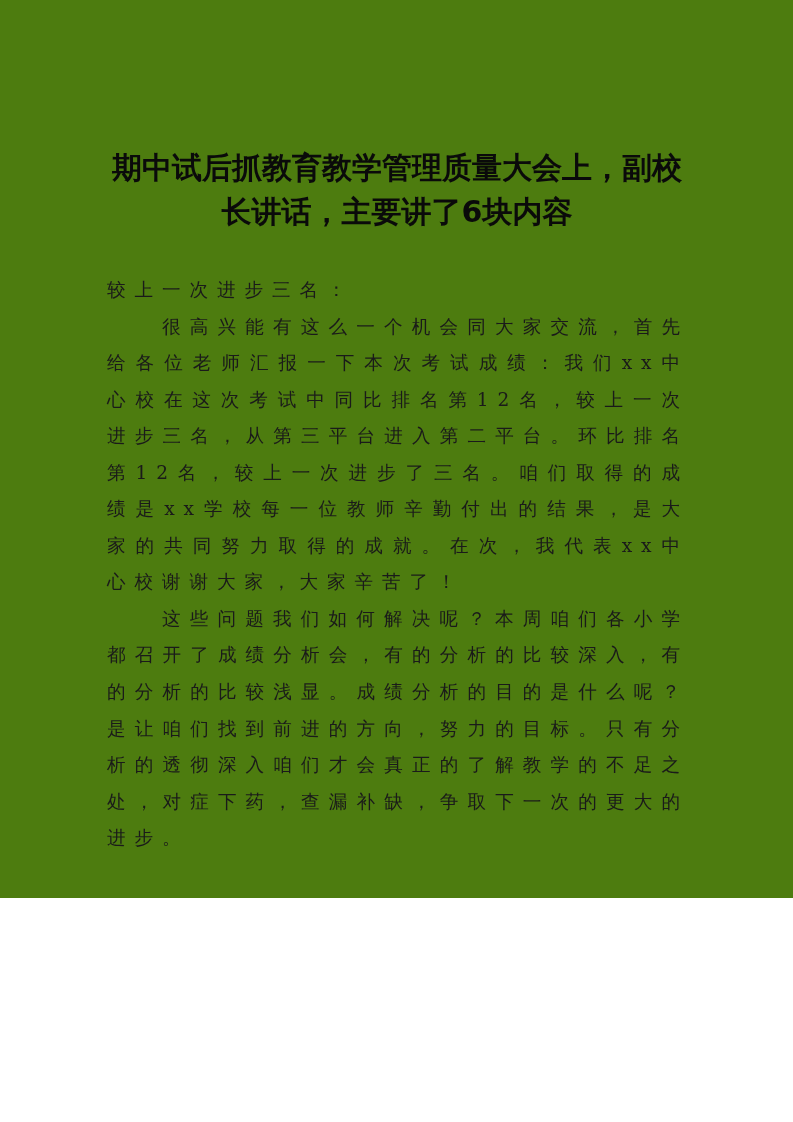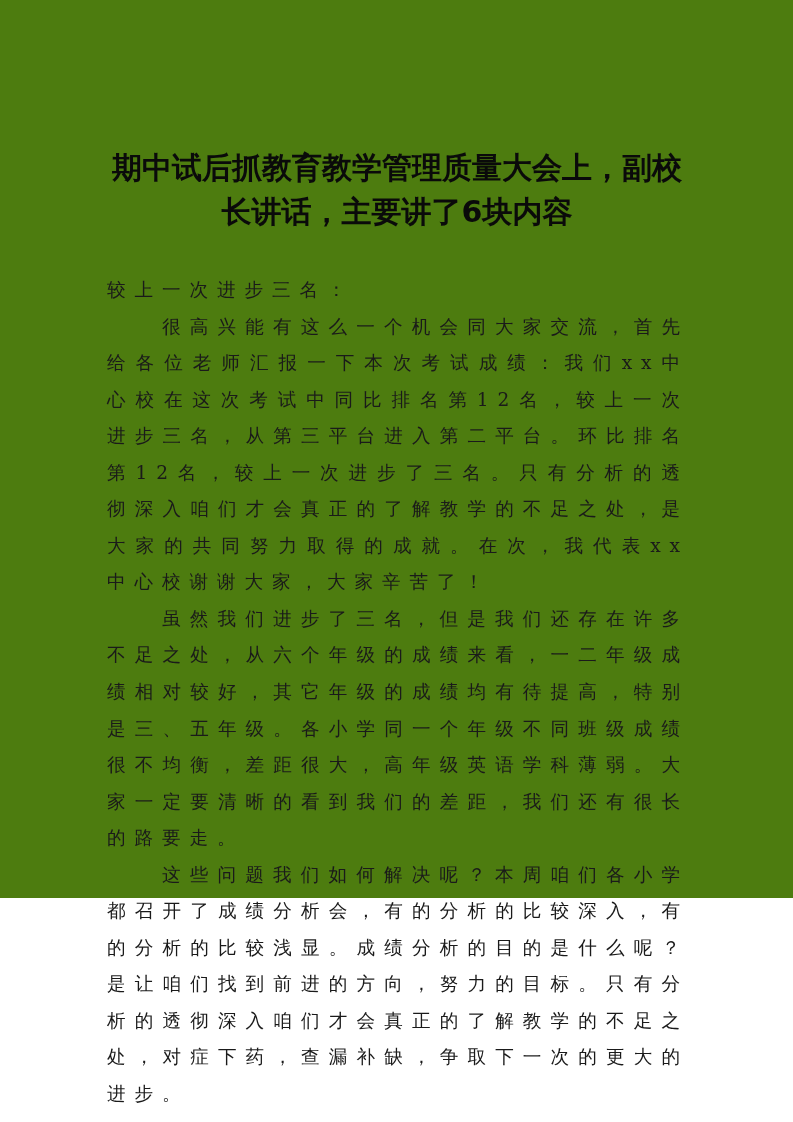--- a/index.html
+++ b/index.html
@@ -59,18 +59,17 @@
   }
 </style>
 </head>
 <body>
 
 <div class="page">
   <div class="title">期中试后抓教育教学管理质量大会上，副校长讲话，主要讲了6块内容</div>
 
   <div class="body-text">
     <p class="salutation">较上一次进步三名：</p>
-    <p class="indent">很高兴能有这么一个机会同大家交流，首先给各位老师汇报一下本次考试成绩：我们xx中心校在这次考试中同比排名第12名，较上一次进步三名，从第三平台进入第二平台。环比排名第12名，较上一次进步了三名。只有分析的透彻深入咱们才会真正的了解教学的不足之处，是大家的共同努力取得的成就。在次，我代表xx中心校谢谢大家，大家辛苦了！</p>
-    <p class="indent">虽然我们进步了三名，但是我们还存在许多不足之处，从六个年级的成绩来看，一二年级成绩相对较好，其它年级的成绩均有待提高，特别是三、五年级。各小学同一个年级不同班级成绩很不均衡，差距很大，高年级英语学科薄弱。大家一定要清晰的看到我们的差距，我们还有很长的路要走。</p>
+    <p class="indent">很高兴能有这么一个机会同大家交流，首先给各位老师汇报一下本次考试成绩：我们xx中心校在这次考试中同比排名第12名，较上一次进步三名，从第三平台进入第二平台。环比排名第12名，较上一次进步了三名。咱们取得的成绩是xx学校每一位教师辛勤付出的结果，是大家的共同努力取得的成就。在次，我代表xx中心校谢谢大家，大家辛苦了！</p>
     <p class="indent">这些问题我们如何解决呢？本周咱们各小学都召开了成绩分析会，有的分析的比较深入，有的分析的比较浅显。成绩分析的目的是什么呢？是让咱们找到前进的方向，努力的目标。只有分析的透彻深入咱们才会真正的了解教学的不足之处，对症下药，查漏补缺，争取下一次的更大的进步。</p>
 
   </div>
 </div>
 
 </body></html>

